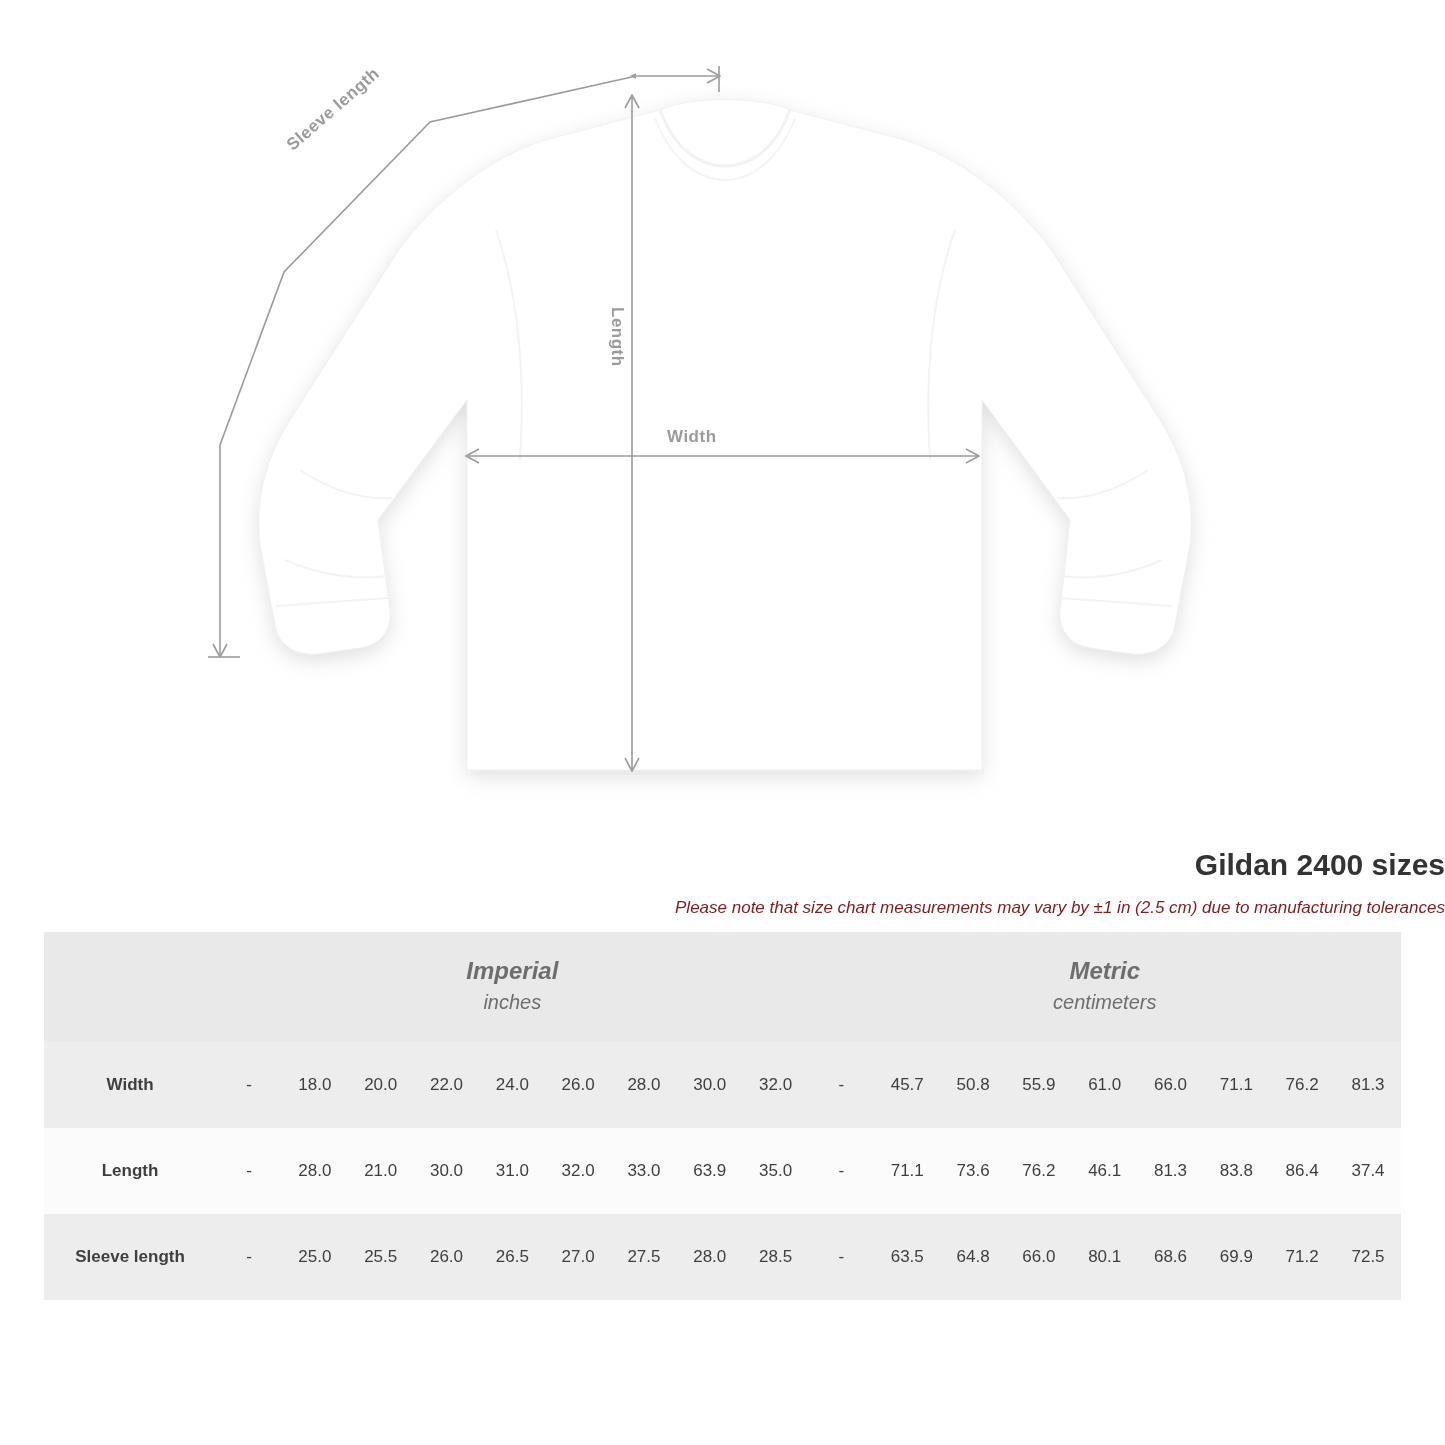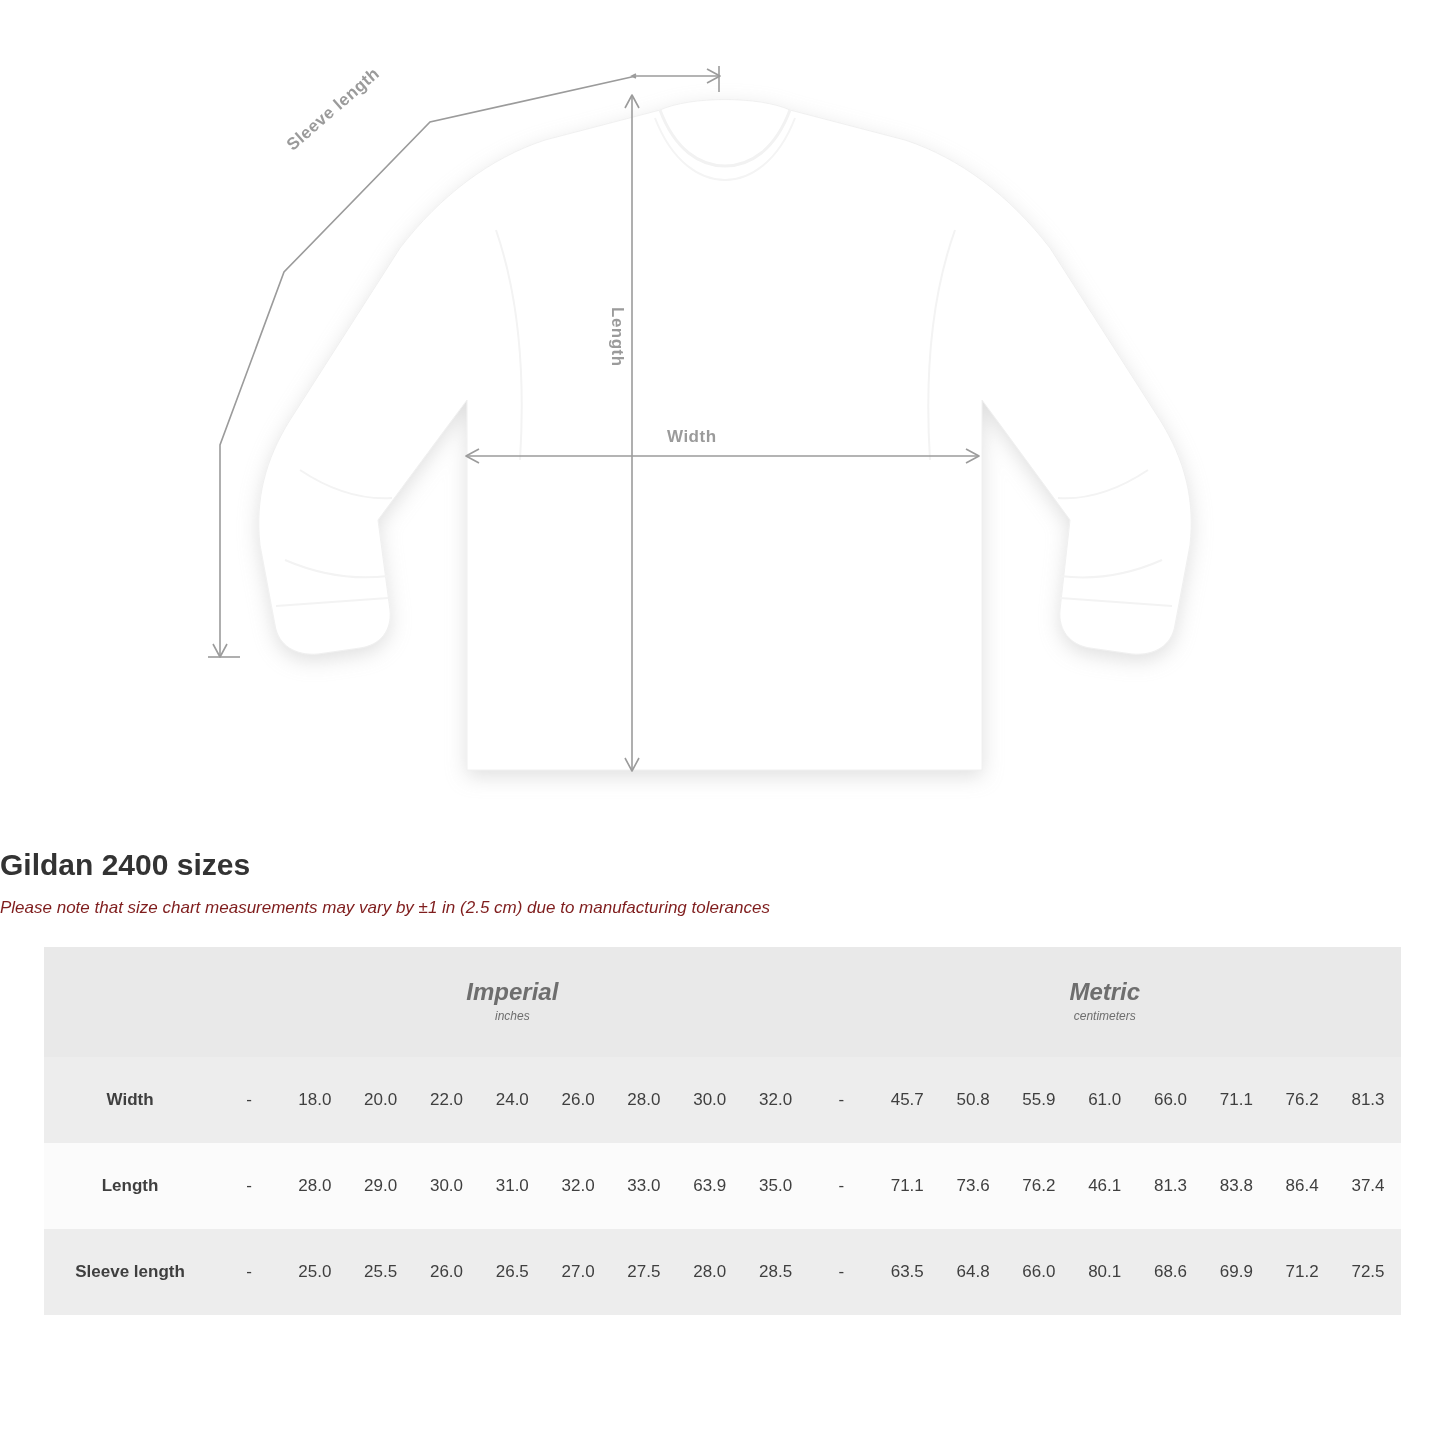--- a/index.html
+++ b/index.html
@@ -51,39 +51,39 @@
   }
   .dim-label.sleeve-label {
     left: 283px;
     top: 140px;
     transform: rotate(-41deg);
     transform-origin: left top;
   }
 
   
   .chart-heading {
-    text-align: left;
+    text-align: right;
     margin-top: 28px;
   }
   .chart-title {
     font-size: 30px;
     font-weight: bold;
     color: #333333;
     margin: 0;
   }
   .chart-note {
     font-size: 17px;
     font-style: italic;
     color: #7f1d1d;
     margin: 16px 0 0 0;
   }
 
   
   .table-wrap {
-    margin: 29px 44px 0 44px;
+    margin: 14px 44px 0 44px;
     width: 1357px;
   }
   table.size-table {
     border-collapse: collapse;
     width: 100%;
     table-layout: fixed;
   }
   table.size-table td, table.size-table th {
     text-align: center;
     font-size: 17px;
@@ -96,21 +96,21 @@
     padding: 0;
   }
   .unit-name {
     font-size: 24px;
     font-style: italic;
     font-weight: bold;
     color: #6e6e6e;
     line-height: 1.25;
   }
   .unit-sub {
-    font-size: 12px;
+    font-size: 20px;
     font-style: italic;
     color: #6e6e6e;
     line-height: 1.6;
   }
   .size-row td {
     background: #ffffff;
     height: 84px;
     font-weight: bold;
     font-size: 18px;
     color: #3a3a3a;
@@ -276,21 +276,21 @@
           <td>66.0</td>
           <td>71.1</td>
           <td>76.2</td>
           <td>81.3</td>
         </tr>
 
         <tr class="data-row plain">
           <td class="row-head">Length</td>
           <td>-</td>
           <td>28.0</td>
-          <td>29.0</td>
+          <td>21.0</td>
           <td>30.0</td>
           <td>31.0</td>
           <td>32.0</td>
           <td>33.0</td>
           <td>63.9</td>
           <td>35.0</td>
           <td>-</td>
           <td>71.1</td>
           <td>73.6</td>
           <td>76.2</td>

